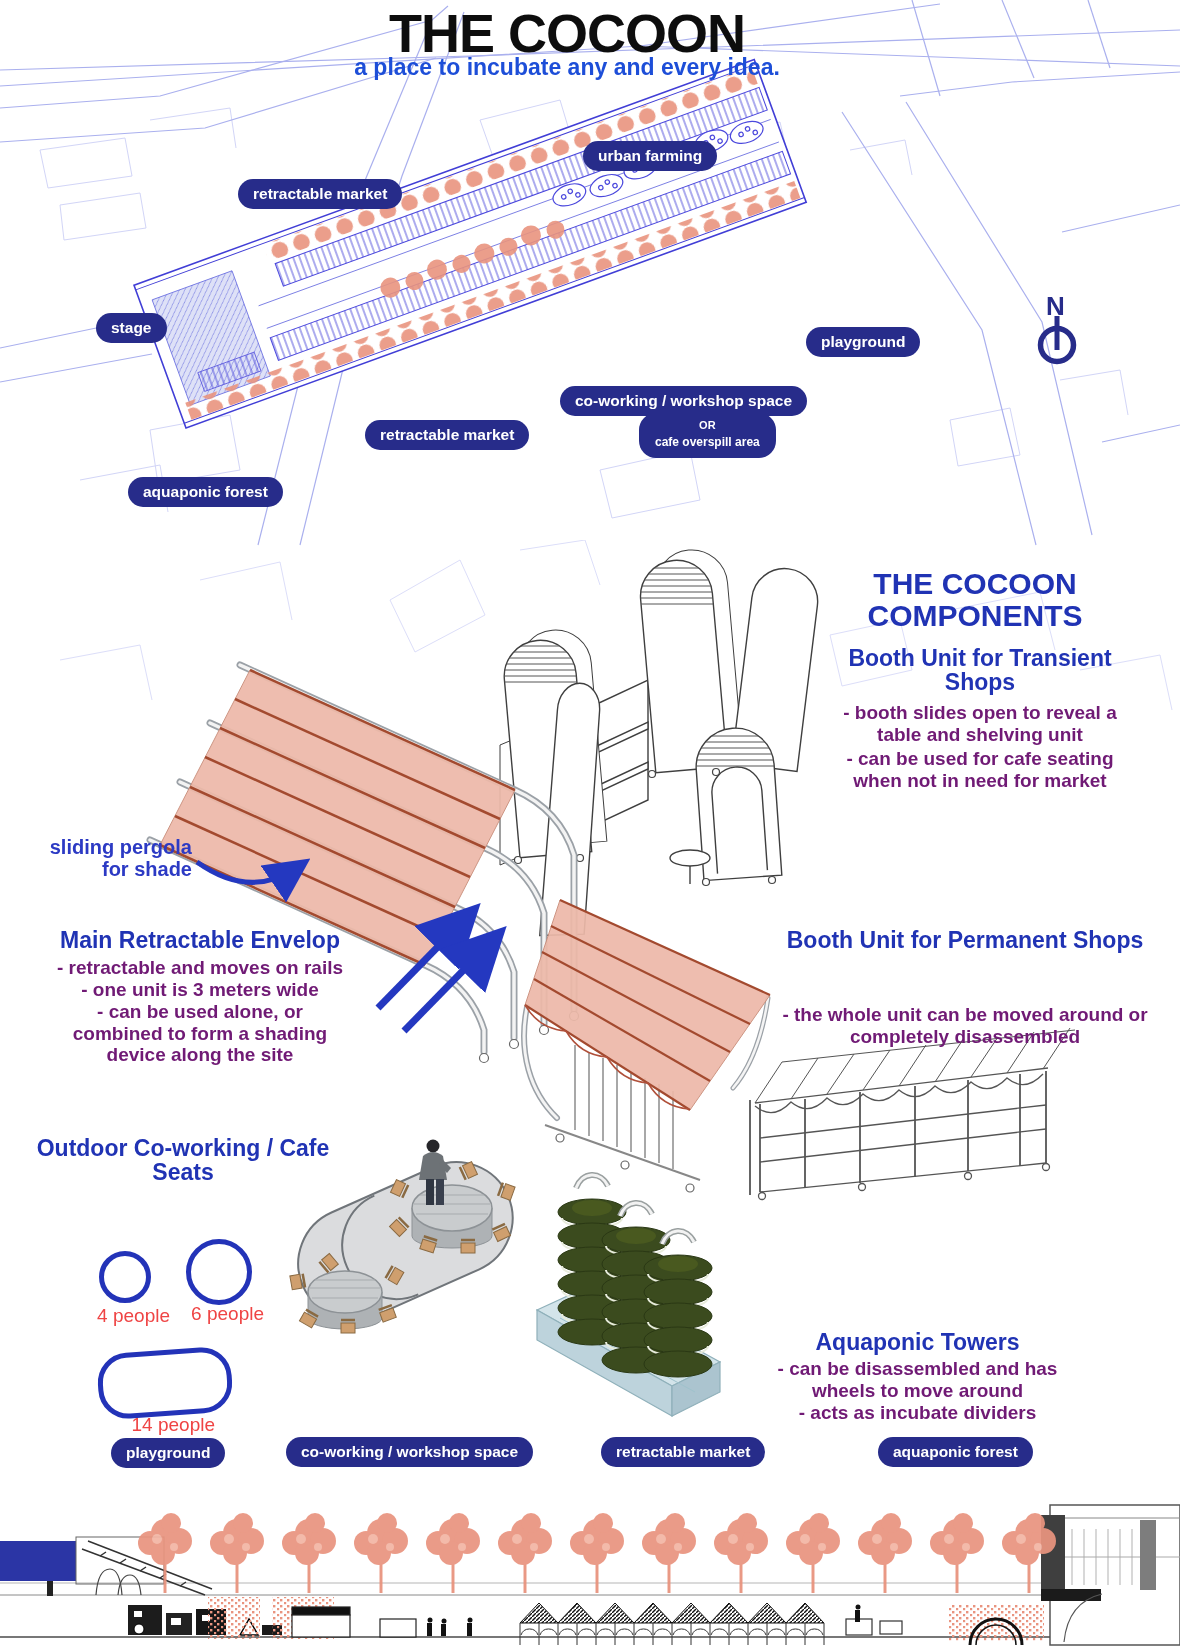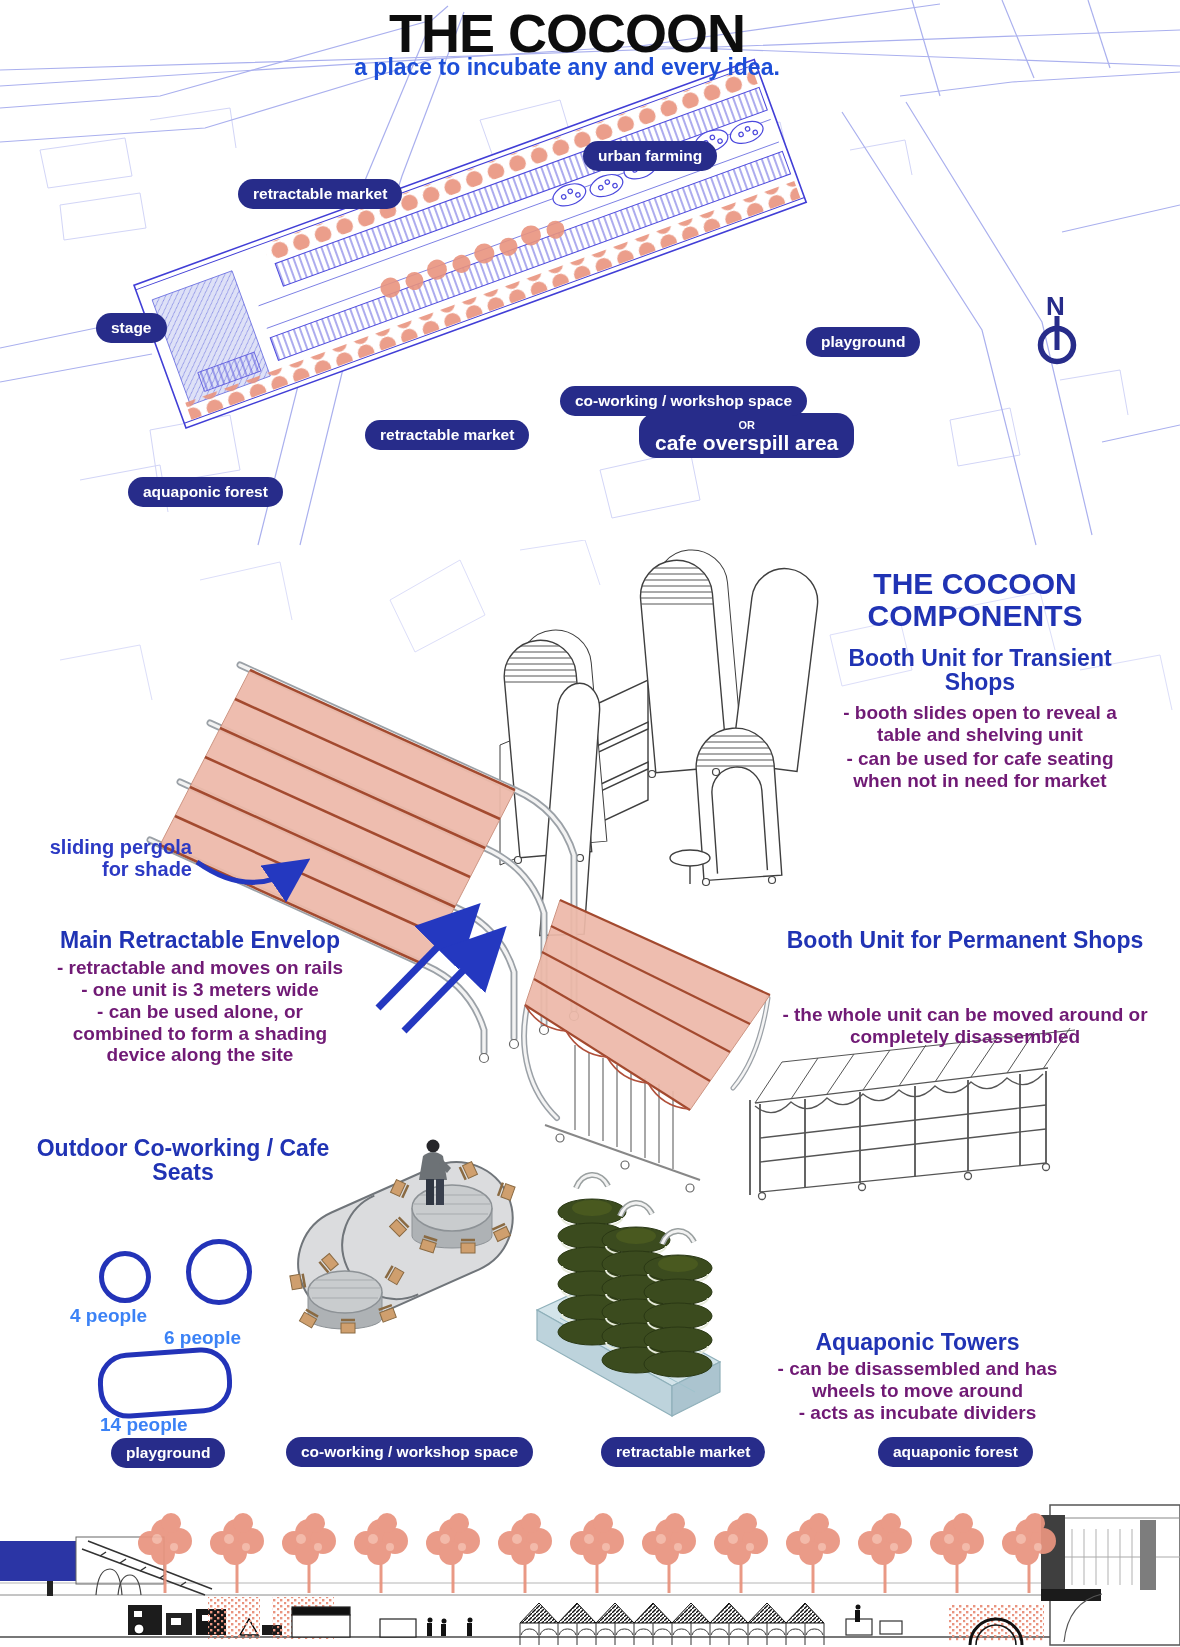--- a/index.html
+++ b/index.html
@@ -4,30 +4,30 @@
 <style>
   html,body{margin:0;padding:0;background:#fff;}
   #board{position:relative;width:1180px;height:1647px;background:#ffffff;overflow:hidden;
          font-family:"Liberation Sans",sans-serif;padding-left:7px;}
   .abs{position:absolute;}
   .pill{position:absolute;background:#272c8a;color:#fff;font-weight:700;font-size:15.5px;
         padding:6px 15px;border-radius:17px;white-space:nowrap;line-height:18px;}
   .pill2{position:absolute;background:#272c8a;color:#fff;font-weight:700;
         padding:4px 16px 7px;border-radius:17px;text-align:center;line-height:17px;}
   .pill2 .or{font-size:11px;display:block;}
-  .pill2 .ln{font-size:21px;display:block;}
+  .pill2 .ln{font-size:12px;display:block;}
   .title{position:absolute;left:0;top:2px;width:1134px;text-align:center;font-size:54px;
          font-weight:800;letter-spacing:-1px;color:#0d0d0d;}
   .subtitle{position:absolute;left:0;top:54px;width:1134px;text-align:center;font-size:23px;
          font-weight:700;color:#1d4ed8;}
   .h2{position:absolute;text-align:center;font-weight:800;font-size:30px;line-height:31px;color:#2033b4;}
   .h3{position:absolute;text-align:center;font-weight:700;font-size:23px;line-height:24px;color:#2033b4;}
   .bullets{position:absolute;text-align:center;font-weight:700;font-size:19px;line-height:21.5px;color:#701a75;}
   .note{position:absolute;text-align:right;font-weight:700;font-size:20px;line-height:21px;color:#2c3ac4;}
-  .cap{position:absolute;text-align:left;font-weight:700;font-size:19px;color:#3b82f6;}
+  .cap{position:absolute;text-align:right;font-weight:400;font-size:19px;color:#ef4444;}
   .nmark{position:absolute;font-weight:800;font-size:26px;color:#272c8a;}
   .circle4{position:absolute;left:99px;top:1251px;width:42px;height:42px;border:5px solid #2333b8;border-radius:50%;}
   .circle6{position:absolute;left:186px;top:1239px;width:56px;height:56px;border:5.5px solid #2333b8;border-radius:50%;}
   .stadium{position:absolute;left:98px;top:1350px;width:124px;height:56px;border:5.5px solid #2333b8;
            border-radius:30px;transform:rotate(-4deg);}
 </style>
 </head>
 <body>
 
 <div id="board">
@@ -489,21 +489,21 @@
   <div class="bullets" style="left:45px;top:979px;width:310px;">- one unit is 3 meters wide</div>
   <div class="bullets" style="left:55px;top:1001px;width:290px;">- can be used alone, or combined to form a shading device along the site</div>
 
   <div class="h3" style="left:750px;top:928px;width:430px;">Booth Unit for Permanent Shops</div>
   <div class="bullets" style="left:775px;top:1004px;width:380px;">- the whole unit can be moved around or completely disassembled</div>
 
   <div class="h3" style="left:3px;top:1136px;width:360px;">Outdoor Co-working / Cafe Seats</div>
   <div class="circle4"></div>
   <div class="circle6"></div>
   <div class="cap" style="left:70px;top:1305px;width:100px;">4 people</div>
-  <div class="cap" style="left:164px;top:1303px;width:100px;margin-top:24px;">6 people</div>
+  <div class="cap" style="left:164px;top:1303px;width:100px;">6 people</div>
   <div class="stadium"></div>
   <div class="cap" style="left:100px;top:1414px;width:115px;">14 people</div>
 
   <div class="h3" style="left:745px;top:1330px;width:345px;">Aquaponic Towers</div>
   <div class="bullets" style="left:745px;top:1358px;width:345px;">- can be disassembled and has wheels to move around</div>
   <div class="bullets" style="left:745px;top:1402px;width:345px;">- acts as incubate dividers</div>
 
   <svg class="abs" style="left:0;top:1437px;" width="1180" height="210">
     <defs>
       <pattern id="dots" width="7" height="6" patternUnits="userSpaceOnUse">

